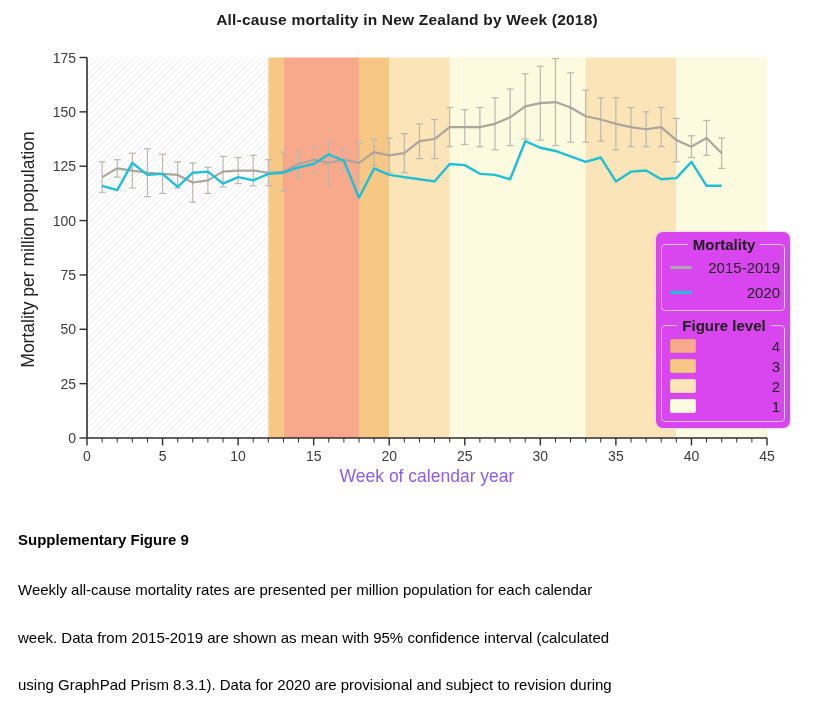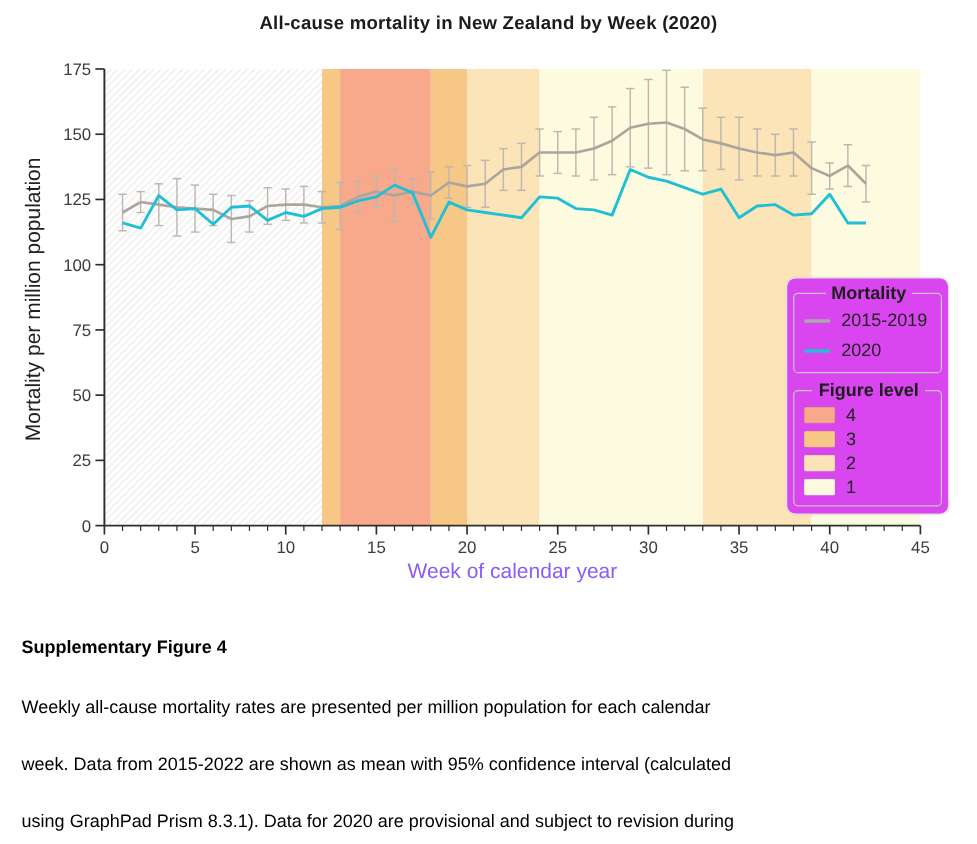--- a/index.html
+++ b/index.html
@@ -13,36 +13,36 @@
   .xlabel{position:absolute;left:87px;top:466px;width:680px;text-align:center;
     font-size:17.5px;color:#8b5cf6;}
   svg text{font-family:"Liberation Sans",sans-serif;}
   .legend-panel{position:absolute;left:655px;top:231px;width:136px;background:#d946ef;
     border:1px solid #e4e4e4;border-radius:8px;box-shadow:0 0 3px rgba(0,0,0,.05);
     padding:4px 5px 6px 5px;box-sizing:border-box;}
   .legend-panel fieldset{border:1px solid #c6c6c6;border-radius:4px;margin:0 0 6px 0;
     padding:2px 4px 5px 6px;}
   .legend-panel fieldset:last-child{margin-bottom:0;}
   .legend-panel legend{margin:0 auto;padding:0 5px;font-size:15px;font-weight:bold;color:#1c1c1c;}
-  .legend-row{display:flex;align-items:center;gap:9px;padding:4px 0 4px 2px;font-size:15px;color:#222;}
+  .legend-row{display:flex;align-items:center;gap:9px;padding:4px 0 4px 2px;font-size:15px;color:#222;justify-content:space-between;}
   .legend-row.compact{padding:1.5px 0 1.5px 2px;}
   .line-swatch{display:inline-block;width:22px;height:3px;border-radius:2px;flex:0 0 auto;}
   .fill-swatch{display:inline-block;width:26px;height:14px;border-radius:2px;
     border:1px solid rgba(0,0,0,.07);box-sizing:border-box;flex:0 0 auto;}
   .caption{padding:31px 18px 0 18px;}
   .caption p{margin:0 0 29px 0;font-size:15px;line-height:1.25;color:#000;}
   .caption .caption-heading{font-weight:bold;margin-bottom:31px;}
 </style>
 </head>
 <body>
 
 <div class="page">
 
   <div class="chart-region">
-    <div class="chart-title">All-cause mortality in New Zealand by Week (2020)</div>
+    <div class="chart-title">All-cause mortality in New Zealand by Week (2018)</div>
 
     <svg id="plot" width="814" height="500" viewBox="0 0 814 500">
         <defs>
           <pattern id="hatch" width="6" height="6" patternUnits="userSpaceOnUse">
             <path d="M-1,7 L7,-1 M-4,4 L4,-4 M2,10 L10,2" stroke="#EBEBEB" stroke-width="1"></path>
           </pattern>
         </defs>
         <g>
           <rect x="268.33333333333337" y="57.5" width="15.111111111111086" height="380.5" fill="#F7C885"></rect>
           <rect x="283.44444444444446" y="57.5" width="75.55555555555554" height="380.5" fill="#F8A88B"></rect>
@@ -300,19 +300,19 @@
             <div class="legend-row compact">
               <span class="fill-swatch" style="background: rgb(252, 250, 223);"></span>
               <span>1</span>
             </div>
           </div>
       </fieldset>
     </div>
   </div>
 
   <div class="caption">
-    <p class="caption-heading">Supplementary Figure 4</p>
+    <p class="caption-heading">Supplementary Figure 9</p>
     <p>Weekly all-cause mortality rates are presented per million population for each calendar</p>
-    <p>week. Data from 2015-2022 are shown as mean with 95% confidence interval (calculated</p>
+    <p>week. Data from 2015-2019 are shown as mean with 95% confidence interval (calculated</p>
     <p>using GraphPad Prism 8.3.1). Data for 2020 are provisional and subject to revision during</p>
   </div>
 
 </div>
 
 </body></html>

